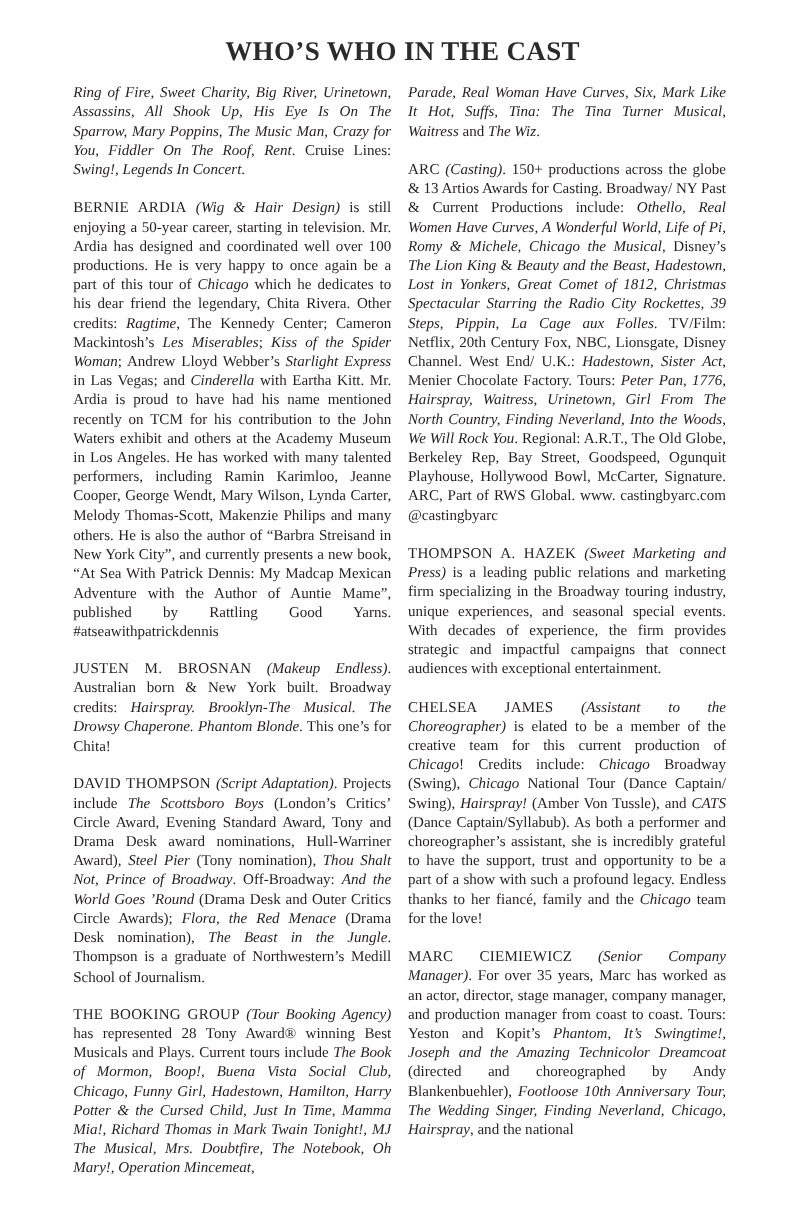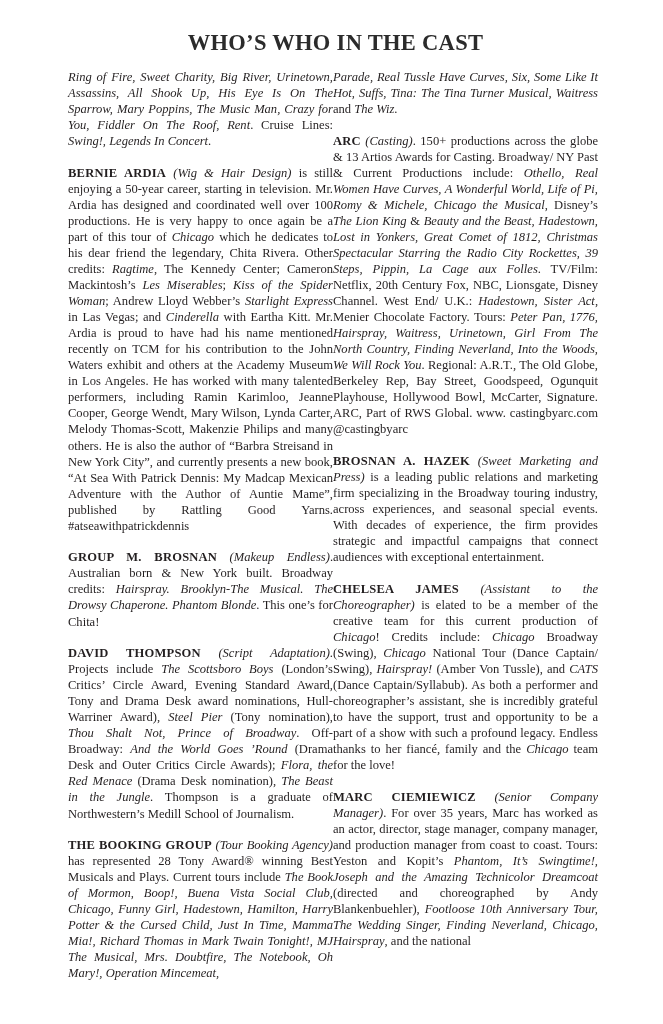--- a/index.html
+++ b/index.html
@@ -8,43 +8,43 @@
     font-family: "Liberation Serif", "DejaVu Serif", serif;
     color: #231f20;
   }
   .page-title {
     position: absolute; top: 30px; left: 4px; width: 663px;
     text-align: center; font-weight: bold; font-size: 22.5px;
     letter-spacing: 0.3px; color: #2b2b2b; margin: 0;
   }
   .columns {
     position: absolute; top: 69px; left: 61px; width: 544px;
-    display: flex; justify-content: center;
+    display: flex; justify-content: space-between;
   }
   .col { width: 265px; }
   .bio {
     font-size: 12.55px; line-height: 16.05px; text-align: justify;
     margin: 0 0 15.5px 0; hyphens: none;
   }
-  .bio b { font-weight: bold; letter-spacing: 0.2px; }
+  .bio b { font-weight: normal; letter-spacing: 0.2px; }
   .bio i { font-style: italic; }
 </style>
 </head>
 <body>
 
 <h1 class="page-title">WHO’S WHO IN THE CAST</h1>
 
 <div class="columns">
   <div class="col">
       <p class="bio"><i>Ring of Fire, Sweet Charity, Big River, Urinetown, Assassins, All Shook Up, His Eye Is On The Sparrow, Mary Poppins, The Music Man, Crazy for You, Fiddler On The Roof, Rent</i><span>. Cruise Lines: </span><i>Swing!, Legends In Concert</i><span>.</span></p>
       <p class="bio"><b>BERNIE ARDIA</b><i> (Wig &amp; Hair Design)</i><span> is still enjoying a 50-year career, starting in television. Mr. Ardia has designed and coordinated well over 100 productions. He is very happy to once again be a part of this tour of </span><i>Chicago</i><span> which he dedicates to his dear friend the legendary, Chita Rivera. Other credits: </span><i>Ragtime</i><span>, The Kennedy Center; Cameron Mackintosh’s </span><i>Les Miserables</i><span>; </span><i>Kiss of the Spider Woman</i><span>; Andrew Lloyd Webber’s </span><i>Starlight Express</i><span> in Las Vegas; and </span><i>Cinderella</i><span> with Eartha Kitt. Mr. Ardia is proud to have had his name mentioned recently on TCM for his contribution to the John Waters exhibit and others at the Academy Museum in Los Angeles. He has worked with many talented performers, including Ramin Karimloo, Jeanne Cooper, George Wendt, Mary Wilson, Lynda Carter, Melody Thomas-Scott, Makenzie Philips and many others. He is also the author of “Barbra Streisand in New York City”, and currently presents a new book, “At Sea With Patrick Dennis: My Madcap Mexican Adventure with the Author of Auntie Mame”, published by Rattling Good Yarns. #atseawithpatrickdennis</span></p>
-      <p class="bio"><b>GROUP M. BROSNAN</b><i> (Makeup Endless)</i><span>. Australian born &amp; New York built. Broadway credits: </span><i>Hairspray. Brooklyn-The Musical. The Drowsy Chaperone. Phantom Blonde</i><span>. This one’s for Chita!</span></p>
+      <p class="bio"><b>JUSTEN M. BROSNAN</b><i> (Makeup Endless)</i><span>. Australian born &amp; New York built. Broadway credits: </span><i>Hairspray. Brooklyn-The Musical. The Drowsy Chaperone. Phantom Blonde</i><span>. This one’s for Chita!</span></p>
       <p class="bio"><b>DAVID THOMPSON</b><i> (Script Adaptation)</i><span>. Projects include </span><i>The Scottsboro Boys</i><span> (London’s Critics’ Circle Award, Evening Standard Award, Tony and Drama Desk award nominations, Hull-Warriner Award), </span><i>Steel Pier</i><span> (Tony nomination), </span><i>Thou Shalt Not, Prince of Broadway</i><span>. Off-Broadway: </span><i>And the World Goes ’Round</i><span> (Drama Desk and Outer Critics Circle Awards); </span><i>Flora, the Red Menace</i><span> (Drama Desk nomination), </span><i>The Beast in the Jungle</i><span>. Thompson is a graduate of Northwestern’s Medill School of Journalism.</span></p>
       <p class="bio"><b>THE BOOKING GROUP</b><i> (Tour Booking Agency)</i><span> has represented 28 Tony Award® winning Best Musicals and Plays. Current tours include </span><i>The Book of Mormon, Boop!, Buena Vista Social Club, Chicago, Funny Girl, Hadestown, Hamilton, Harry Potter &amp; the Cursed Child, Just In Time, Mamma Mia!, Richard Thomas in Mark Twain Tonight!, MJ The Musical, Mrs. Doubtfire, The Notebook, Oh Mary!, Operation Mincemeat,</i></p>
     </div>
   <div class="col">
-      <p class="bio"><i>Parade, Real Tussle Have Curves, Six, Some Like It Hot, Suffs, Tina: The Tina Turner Musical, Waitress</i><span> and </span><i>The Wiz</i><span>.</span></p>
+      <p class="bio"><i>Parade, Real Woman Have Curves, Six, Mark Like It Hot, Suffs, Tina: The Tina Turner Musical, Waitress</i><span> and </span><i>The Wiz</i><span>.</span></p>
       <p class="bio"><b>ARC</b><i> (Casting)</i><span>. 150+ productions across the globe &amp; 13 Artios Awards for Casting. Broadway/ NY Past &amp; Current Productions include: </span><i>Othello, Real Women Have Curves, A Wonderful World, Life of Pi, Romy &amp; Michele, Chicago the Musical</i><span>, Disney’s </span><i>The Lion King</i><span> &amp; </span><i>Beauty and the Beast, Hadestown, Lost in Yonkers, Great Comet of 1812, Christmas Spectacular Starring the Radio City Rockettes, 39 Steps, Pippin, La Cage aux Folles</i><span>. TV/Film: Netflix, 20th Century Fox, NBC, Lionsgate, Disney Channel. West End/ U.K.: </span><i>Hadestown, Sister Act</i><span>, Menier Chocolate Factory. Tours: </span><i>Peter Pan, 1776, Hairspray, Waitress, Urinetown, Girl From The North Country, Finding Neverland, Into the Woods, We Will Rock You</i><span>. Regional: A.R.T., The Old Globe, Berkeley Rep, Bay Street, Goodspeed, Ogunquit Playhouse, Hollywood Bowl, McCarter, Signature. ARC, Part of RWS Global. www. castingbyarc.com @castingbyarc</span></p>
-      <p class="bio"><b>BROSNAN A. HAZEK</b><i> (Sweet Marketing and Press)</i><span> is a leading public relations and marketing firm specializing in the Broadway touring industry, across experiences, and seasonal special events. With decades of experience, the firm provides strategic and impactful campaigns that connect audiences with exceptional entertainment.</span></p>
+      <p class="bio"><b>THOMPSON A. HAZEK</b><i> (Sweet Marketing and Press)</i><span> is a leading public relations and marketing firm specializing in the Broadway touring industry, unique experiences, and seasonal special events. With decades of experience, the firm provides strategic and impactful campaigns that connect audiences with exceptional entertainment.</span></p>
       <p class="bio"><b>CHELSEA JAMES</b><i> (Assistant to the Choreographer)</i><span> is elated to be a member of the creative team for this current production of </span><i>Chicago</i><span>! Credits include: </span><i>Chicago</i><span> Broadway (Swing), </span><i>Chicago</i><span> National Tour (Dance Captain/ Swing), </span><i>Hairspray!</i><span> (Amber Von Tussle), and </span><i>CATS</i><span> (Dance Captain/Syllabub). As both a performer and choreographer’s assistant, she is incredibly grateful to have the support, trust and opportunity to be a part of a show with such a profound legacy. Endless thanks to her fiancé, family and the </span><i>Chicago</i><span> team for the love!</span></p>
       <p class="bio"><b>MARC CIEMIEWICZ</b><i> (Senior Company Manager)</i><span>. For over 35 years, Marc has worked as an actor, director, stage manager, company manager, and production manager from coast to coast. Tours: Yeston and Kopit’s </span><i>Phantom, It’s Swingtime!, Joseph and the Amazing Technicolor Dreamcoat</i><span> (directed and choreographed by Andy Blankenbuehler), </span><i>Footloose 10th Anniversary Tour, The Wedding Singer, Finding Neverland, Chicago, Hairspray</i><span>, and the national</span></p>
     </div>
 </div>
 
 </body></html>

